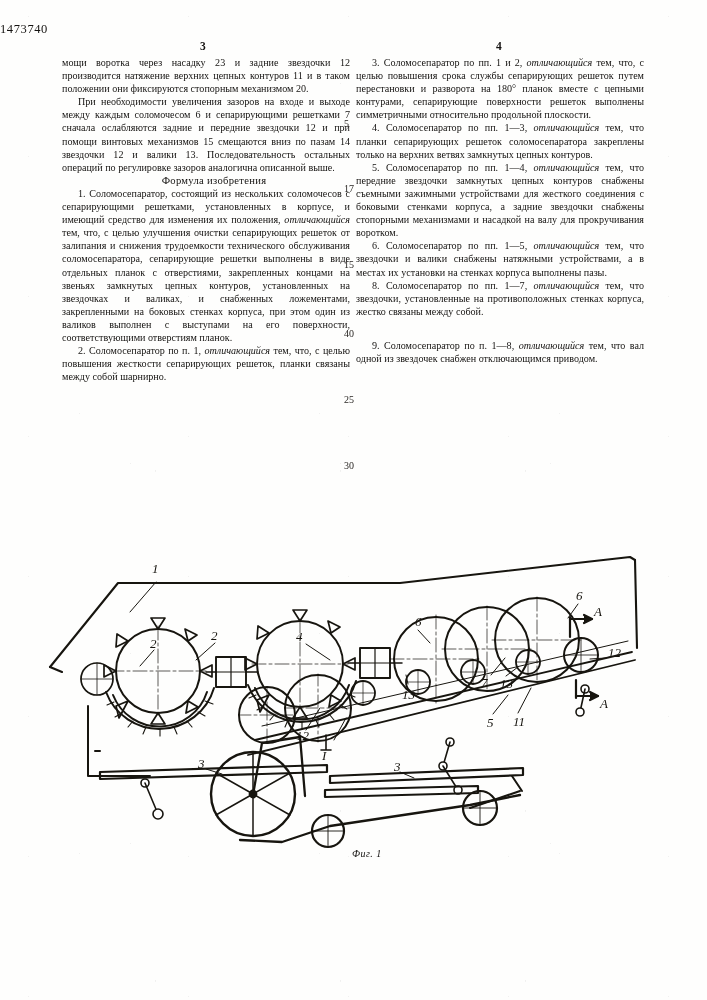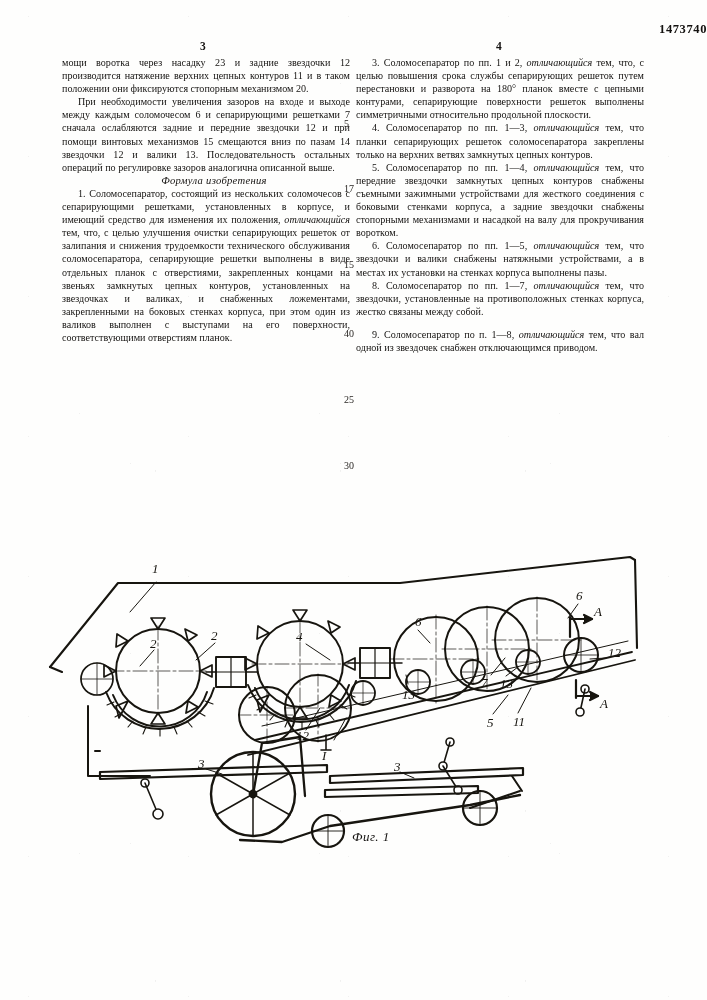--- a/index.html
+++ b/index.html
@@ -20,24 +20,23 @@
     inset: 0;
     background: #fefefd;
   }
 
   
   .patent-number {
     position: absolute;
     top: 22px;
     left: 0;
     width: 707px;
-    text-align: right;
+    text-align: left;
     font-size: 12.5px;
     letter-spacing: 0.6px;
-    font-weight: bold;
   }
   .col-num {
     position: absolute;
     top: 40px;
     font-size: 11.5px;
     font-weight: 600;
   }
   .col-num.left  { left: 200px; }
   .col-num.right { left: 496px; }
 
@@ -61,26 +60,25 @@
     hyphens: manual;
   }
   .col.left  { left: 62px; }
   .col.right { left: 356px; }
 
   .col p {
     margin: 0;
     text-indent: 16px;
   }
   .col p.noindent { text-indent: 0; }
-  .col p.gap { margin-top: 10px; }
+  .col p.gap { margin-top: 21px; }
   .col .it { font-style: italic; }
 
   .section-title {
     text-align: center;
-    font-style: italic;
     font-size: 10.6px;
     margin: 9px 0 8px 0;
     text-indent: 0;
     letter-spacing: 0.3px;
   }
 
   
   .gutter {
     position: absolute;
     top: 56px;
@@ -100,23 +98,23 @@
     position: absolute;
     left: 0;
     top: 540px;
     width: 707px;
     height: 360px;
   }
   .figure svg { display: block; }
   .fig-caption {
     position: absolute;
     left: 352px;
-    top: 289px;
+    top: 308px;
     font-style: italic;
-    font-size: 13px;
+    font-size: 10px;
     letter-spacing: 0.5px;
   }
 
   
   .speckle {
     position: absolute;
     inset: 0;
     pointer-events: none;
     opacity: 0.05;
     background:
@@ -140,20 +138,21 @@
   <div class="columns">
 
     <div class="col left">
       <p class="noindent">мощи воротка через насадку 23 и задние звездочки 12 производится натяжение верхних цепных контуров 11 и в таком положении они фиксируются стопорным механизмом 20.</p>
       <p>При необходимости увеличения зазоров на входе и выходе между каждым соломочесом 6 и сепарирующими решетками 7 сначала ослабляются задние и передние звездочки 12 и при помощи винтовых механизмов 15 смещаются вниз по пазам 14 звездочки 12 и валики 13. Последовательность остальных операций по регулировке зазоров аналогична описанной выше.</p>
 
       <p class="section-title">Формула изобретения</p>
 
       <p><span>1. Соломосепаратор, состоящий из нескольких соломочесов с сепарирующими решетками, установленных в корпусе, и имеющий средство для изменения их положения, </span><span class="it">отличающийся</span><span> тем, что, с целью улучшения очистки сепарирующих решеток от залипания и снижения трудоемкости технического обслуживания соломосепаратора, сепарирующие решетки выполнены в виде отдельных планок с отверстиями, закрепленных концами на звеньях замкнутых цепных контуров, установленных на звездочках и валиках, и снабженных ложементами, закрепленными на боковых стенках корпуса, при этом один из валиков выполнен с выступами на его поверхности, соответствующими отверстиям планок.</span></p>
 
+      <p><span>2. Соломосепаратор по п. 1, </span><span class="it">отличающийся</span><span> тем, что, с целью повышения жесткости сепарирующих решеток, планки связаны между собой шарнирно.</span></p>
     </div>
 
     <div class="col right">
       <p><span>3. Соломосепаратор по пп. 1 и 2, </span><span class="it">отличающийся</span><span> тем, что, с целью повышения срока службы сепарирующих решеток путем перестановки и разворота на 180° планок вместе с цепными контурами, сепарирующие поверхности решеток выполнены симметричными относительно продольной плоскости.</span></p>
 
       <p><span>4. Соломосепаратор по пп. 1—3, </span><span class="it">отличающийся</span><span> тем, что планки сепарирующих решеток соломосепаратора закреплены только на верхних ветвях замкнутых цепных контуров.</span></p>
 
       <p><span>5. Соломосепаратор по пп. 1—4, </span><span class="it">отличающийся</span><span> тем, что передние звездочки замкнутых цепных контуров снабжены съемными зажимными устройствами для жесткого соединения с боковыми стенками корпуса, а задние звездочки снабжены стопорными механизмами и насадкой на валу для прокручивания воротком.</span></p>
 
       <p><span>6. Соломосепаратор по пп. 1—5, </span><span class="it">отличающийся</span><span> тем, что звездочки и валики снабжены натяжными устройствами, а в местах их установки на стенках корпуса выполнены пазы.</span></p>

